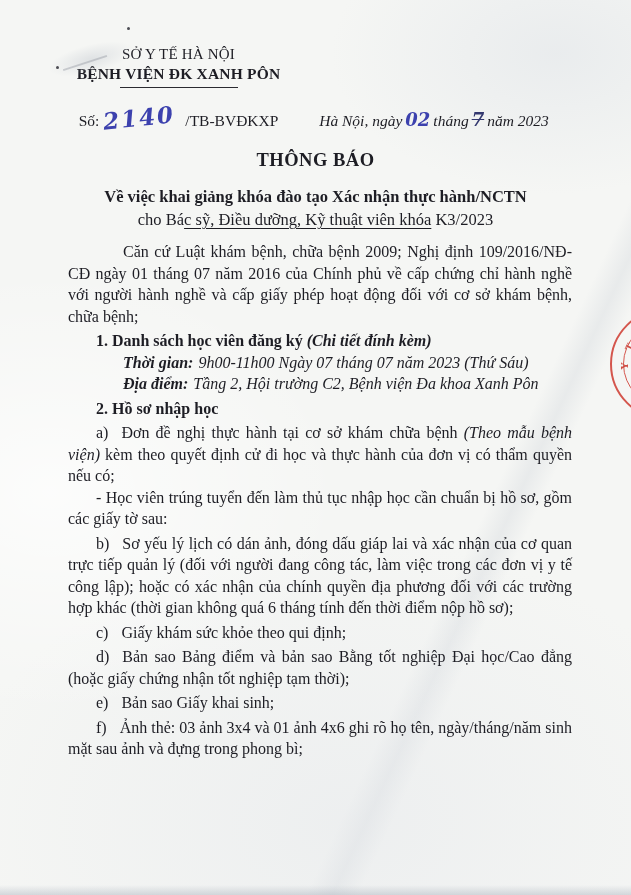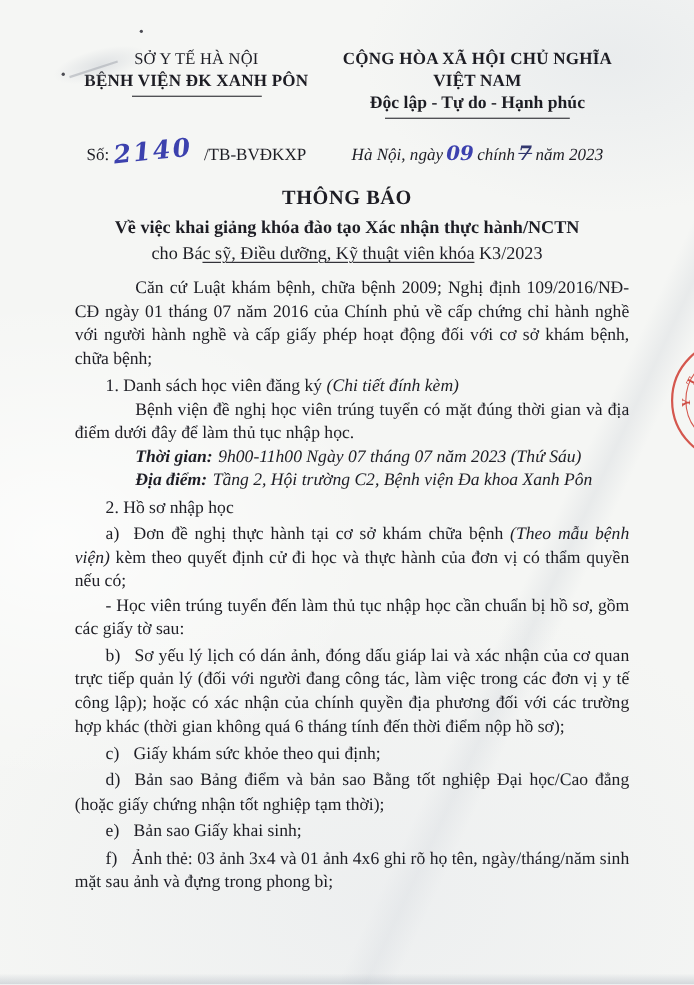--- a/index.html
+++ b/index.html
@@ -31,30 +31,30 @@
   .num-date-row{display:flex;margin-top:16px;padding:0 50px 0 56px;align-items:baseline;}
   .num-cell{width:245px;text-align:center;font-size:15.5px;white-space:nowrap;}
   .date-cell{flex:1;text-align:center;font-style:italic;font-size:15.5px;padding-right:14px;white-space:nowrap;}
   .hw{color:#3c41ae;font-style:italic;font-family:"DejaVu Serif",serif;}
   .hw-num{font-size:23px;letter-spacing:2px;display:inline-block;transform:rotate(-6deg);margin:0 10px 0 4px;font-weight:bold;}
   .hw-day{font-size:18px;font-weight:bold;margin:0 3px;}
   .hw-month{font-size:18px;font-weight:bold;margin:0 3px;color:#33386f;text-decoration:line-through;}
   
   .title-block{text-align:center;margin-top:18px;line-height:23px;}
   .t1{font-size:18.5px;font-weight:bold;letter-spacing:.5px;}
-  .t2{font-size:16.5px;font-weight:bold;margin-top:3px;text-align:center;}
+  .t2{font-size:16.5px;font-weight:bold;margin-top:13px;text-align:center;}
   .t3{font-size:16.5px;font-weight:normal;}
   .t3 .u{text-decoration:underline;text-underline-offset:3px;}
   
   .doc-body{margin-top:10px;padding:0 59px 0 68px;font-size:16px;line-height:21.5px;text-align:justify;}
   .doc-body p{margin:0;}
   .para{text-indent:55px;}
   .gap6{margin-top:6px !important;}
   .gap3{margin-top:3px !important;}
-  .heading{text-indent:28px;font-weight:normal;}
+  .heading{text-indent:28px;font-weight:bold;}
   .heading .hi{font-style:italic;}
   .kv{text-indent:55px;font-style:italic;}
   .kv b{font-weight:bold;}
   .kv .v{margin-left:5px;}
   .item{text-indent:28px;}
   .item .marker{margin-right:13px;}
   .item .it{font-style:italic;}
   
   .stamp{position:absolute;left:610px;top:308px;width:112px;height:112px;opacity:.88;}
   .stamp .ring-outer{position:absolute;inset:0;border:2.6px solid #d04137;border-radius:50%;}
@@ -80,43 +80,37 @@
   <div class="smudge-line"></div>
   <div class="dot dot1"></div>
   <div class="dot dot2"></div>
 
   <div class="doc-header">
     <div class="hcol-left">
       <div class="h-reg">SỞ Y TẾ HÀ NỘI</div>
       <div class="h-bold">BỆNH VIỆN ĐK XANH PÔN</div>
       <div class="hrule hrule-left"></div>
     </div>
-    <div class="hcol-right">
-      <div class="h-bold">CỘNG HÒA XÃ HỘI CHỦ NGHĨA VIỆT NAM</div>
-      <div class="h-bold2">Độc lập - Tự do - Hạnh phúc</div>
-      <div class="hrule hrule-right"></div>
-    </div>
   </div>
 
   <div class="num-date-row">
     <div class="num-cell"><span>Số:</span><span class="hw hw-num">2140</span><span>/TB-BVĐKXP</span></div>
-    <div class="date-cell"><span>Hà Nội, ngày</span><span class="hw hw-day">09</span><span>chính</span><span class="hw hw-month">7</span><span>năm 2023</span></div>
+    <div class="date-cell"><span>Hà Nội, ngày</span><span class="hw hw-day">02</span><span>tháng</span><span class="hw hw-month">7</span><span>năm 2023</span></div>
   </div>
 
   <div class="title-block">
     <div class="t1">THÔNG BÁO</div>
     <div class="t2">Về việc khai giảng khóa đào tạo Xác nhận thực hành/NCTN</div>
     <div class="t3"><span>cho Bá</span><span class="u">c sỹ, Điều dưỡng, Kỹ thuật viên khóa</span><span> K3/2023</span></div>
   </div>
 
   <div class="doc-body">
     <p class="para">Căn cứ Luật khám bệnh, chữa bệnh 2009; Nghị định 109/2016/NĐ-CĐ ngày 01 tháng 07 năm 2016 của Chính phủ về cấp chứng chỉ hành nghề với người hành nghề và cấp giấy phép hoạt động đối với cơ sở khám bệnh, chữa bệnh;</p>
 
     <p class="heading gap3"><span>1. Danh sách học viên đăng ký </span><span class="hi">(Chi tiết đính kèm)</span></p>
-    <p class="para">Bệnh viện đề nghị học viên trúng tuyển có mặt đúng thời gian và địa điểm dưới đây để làm thủ tục nhập học.</p>
     <p class="kv"><b>Thời gian:</b><span class="v">9h00-11h00 Ngày 07 tháng 07 năm 2023 (Thứ Sáu)</span></p>
     <p class="kv"><b>Địa điểm:</b><span class="v">Tầng 2, Hội trường C2, Bệnh viện Đa khoa Xanh Pôn</span></p>
 
     <p class="heading gap3">2. Hồ sơ nhập học</p>
     <p class="item gap3"><span class="marker">a)</span><span>Đơn đề nghị thực hành tại cơ sở khám chữa bệnh </span><span class="it">(Theo mẫu bệnh viện)</span><span> kèm theo quyết định cử đi học và thực hành của đơn vị có thẩm quyền nếu có;</span></p>
 
     <p class="item">- Học viên trúng tuyển đến làm thủ tục nhập học cần chuẩn bị hồ sơ, gồm các giấy tờ sau:</p>
     <p class="item gap3"><span class="marker">b)</span><span>Sơ yếu lý lịch có dán ảnh, đóng dấu giáp lai và xác nhận của cơ quan trực tiếp quản lý (đối với người đang công tác, làm việc trong các đơn vị y tế công lập); hoặc có xác nhận của chính quyền địa phương đối với các trường hợp khác (thời gian không quá 6 tháng tính đến thời điểm nộp hồ sơ);</span></p>
     <p class="item gap3"><span class="marker">c)</span><span>Giấy khám sức khỏe theo qui định;</span></p>
     <p class="item gap3"><span class="marker">d)</span><span>Bản sao Bảng điểm và bản sao Bằng tốt nghiệp Đại học/Cao đẳng (hoặc giấy chứng nhận tốt nghiệp tạm thời);</span></p>

